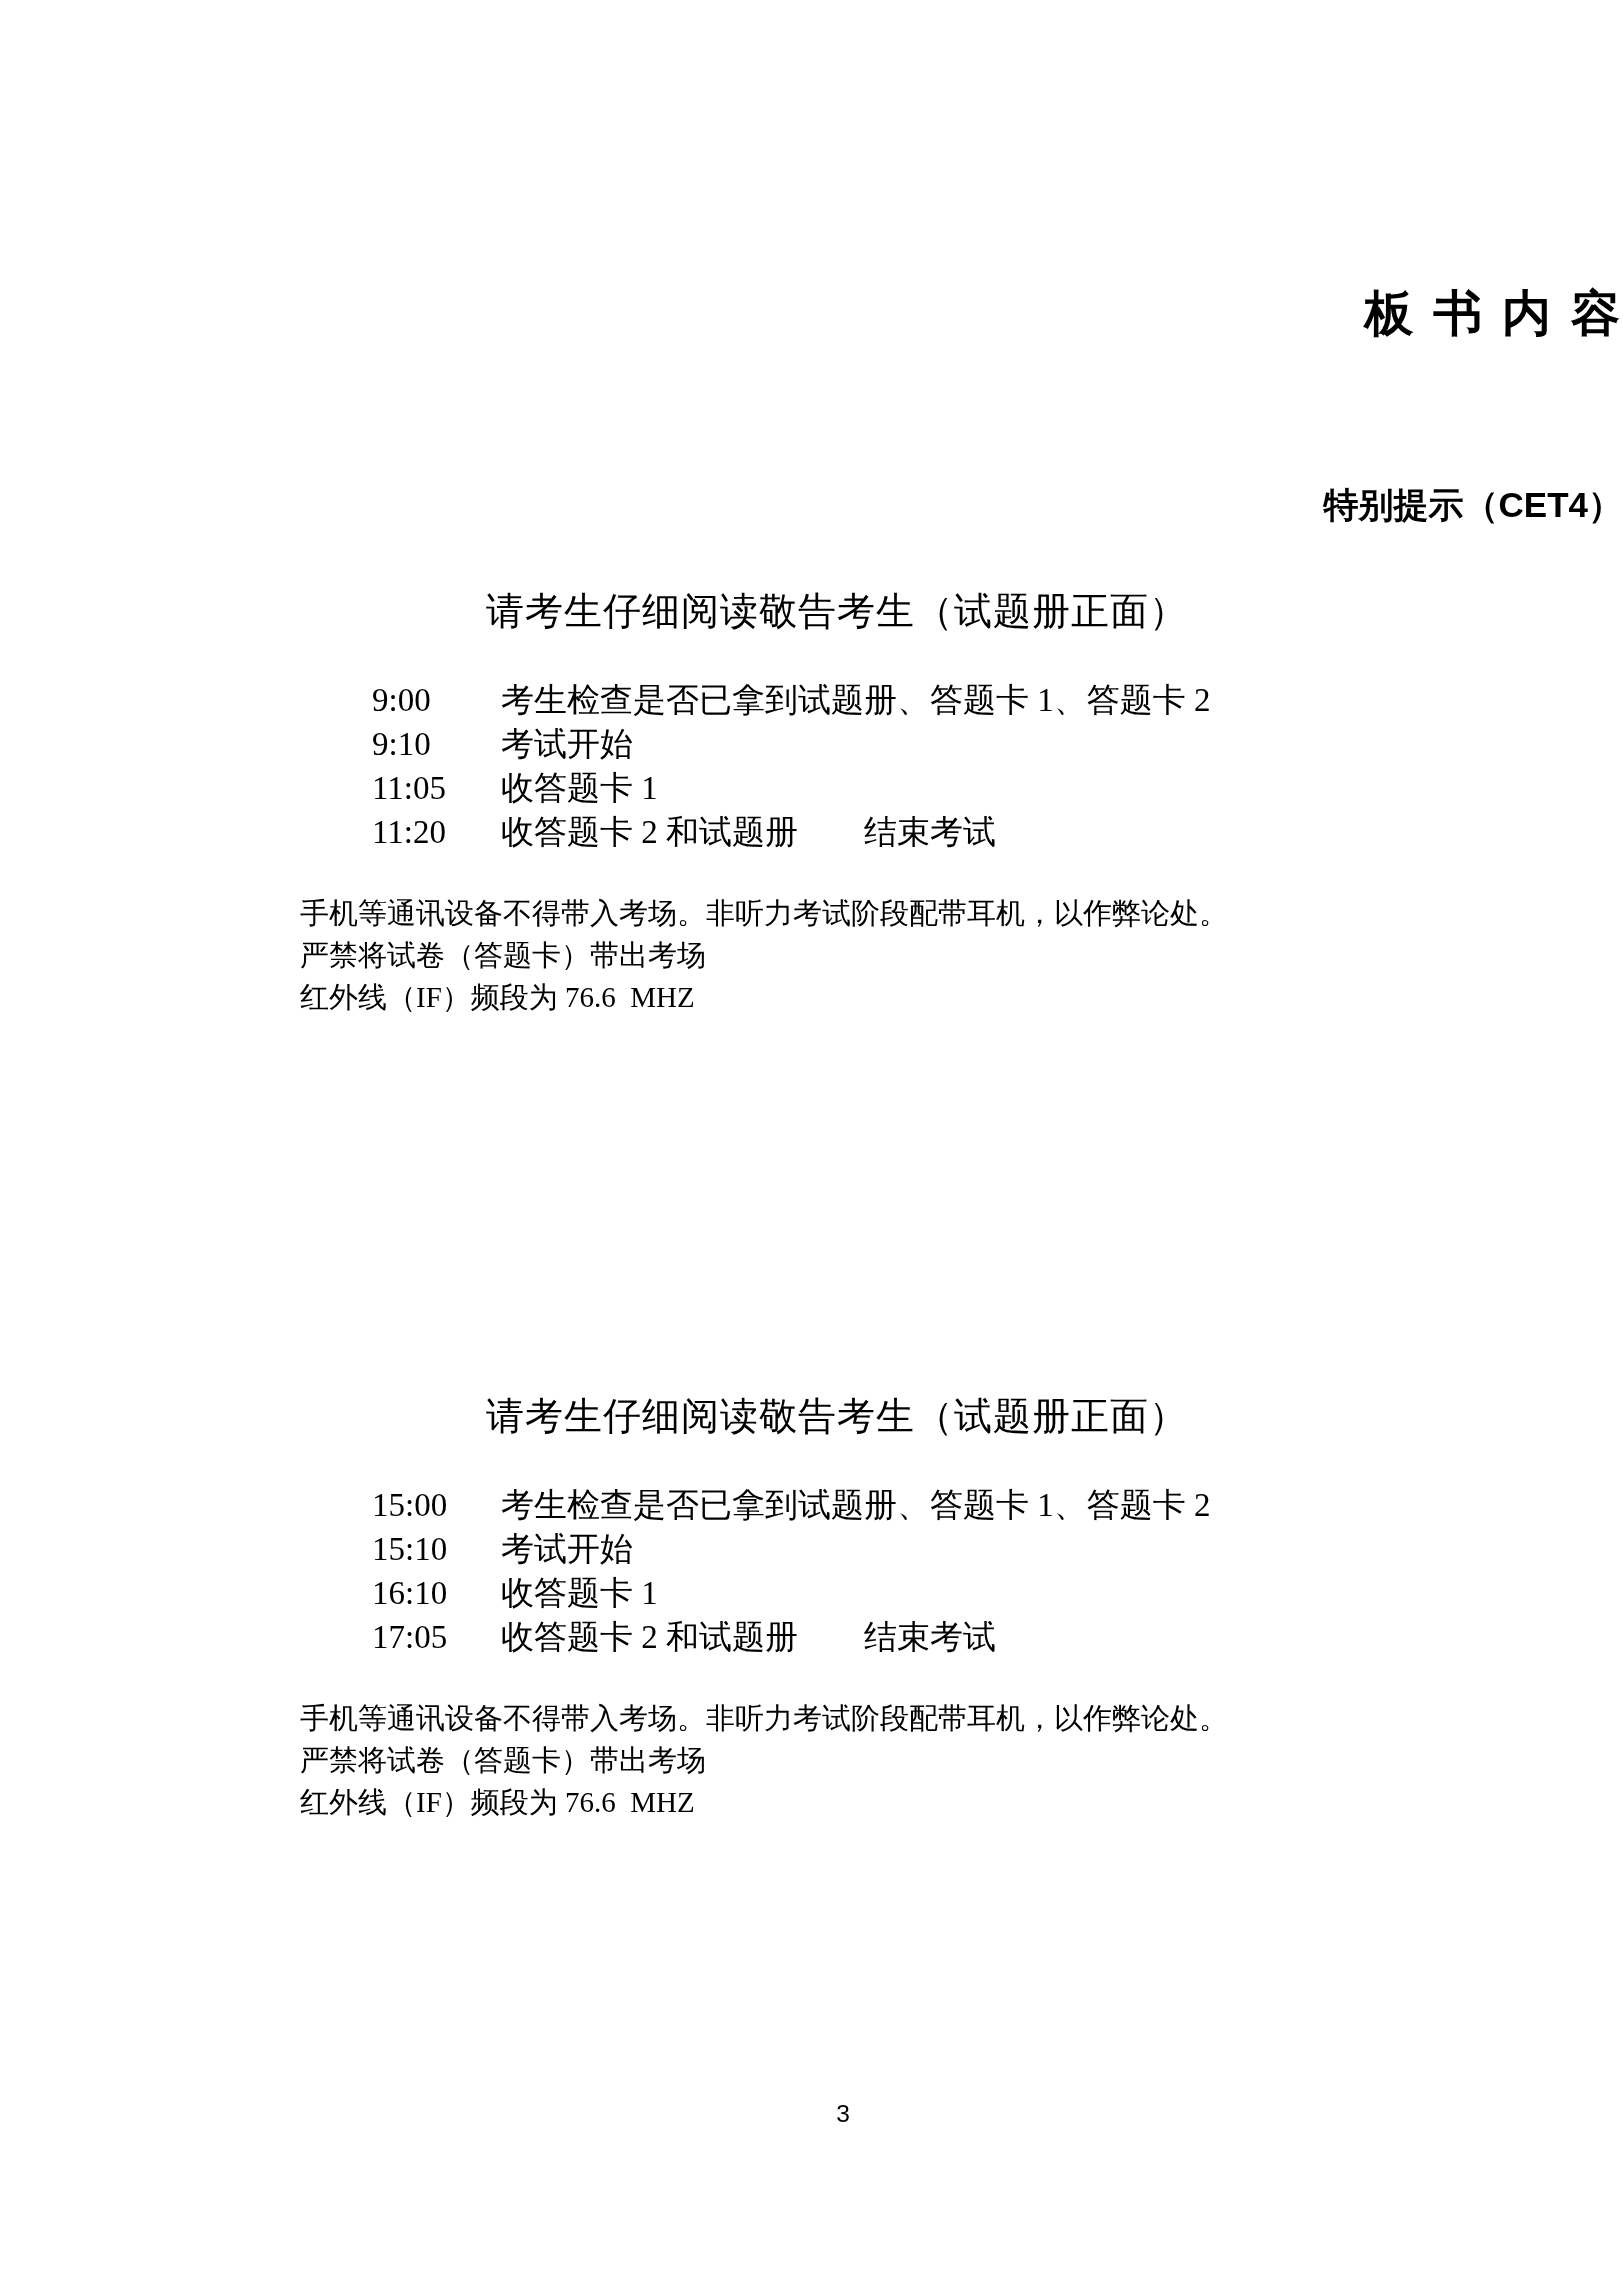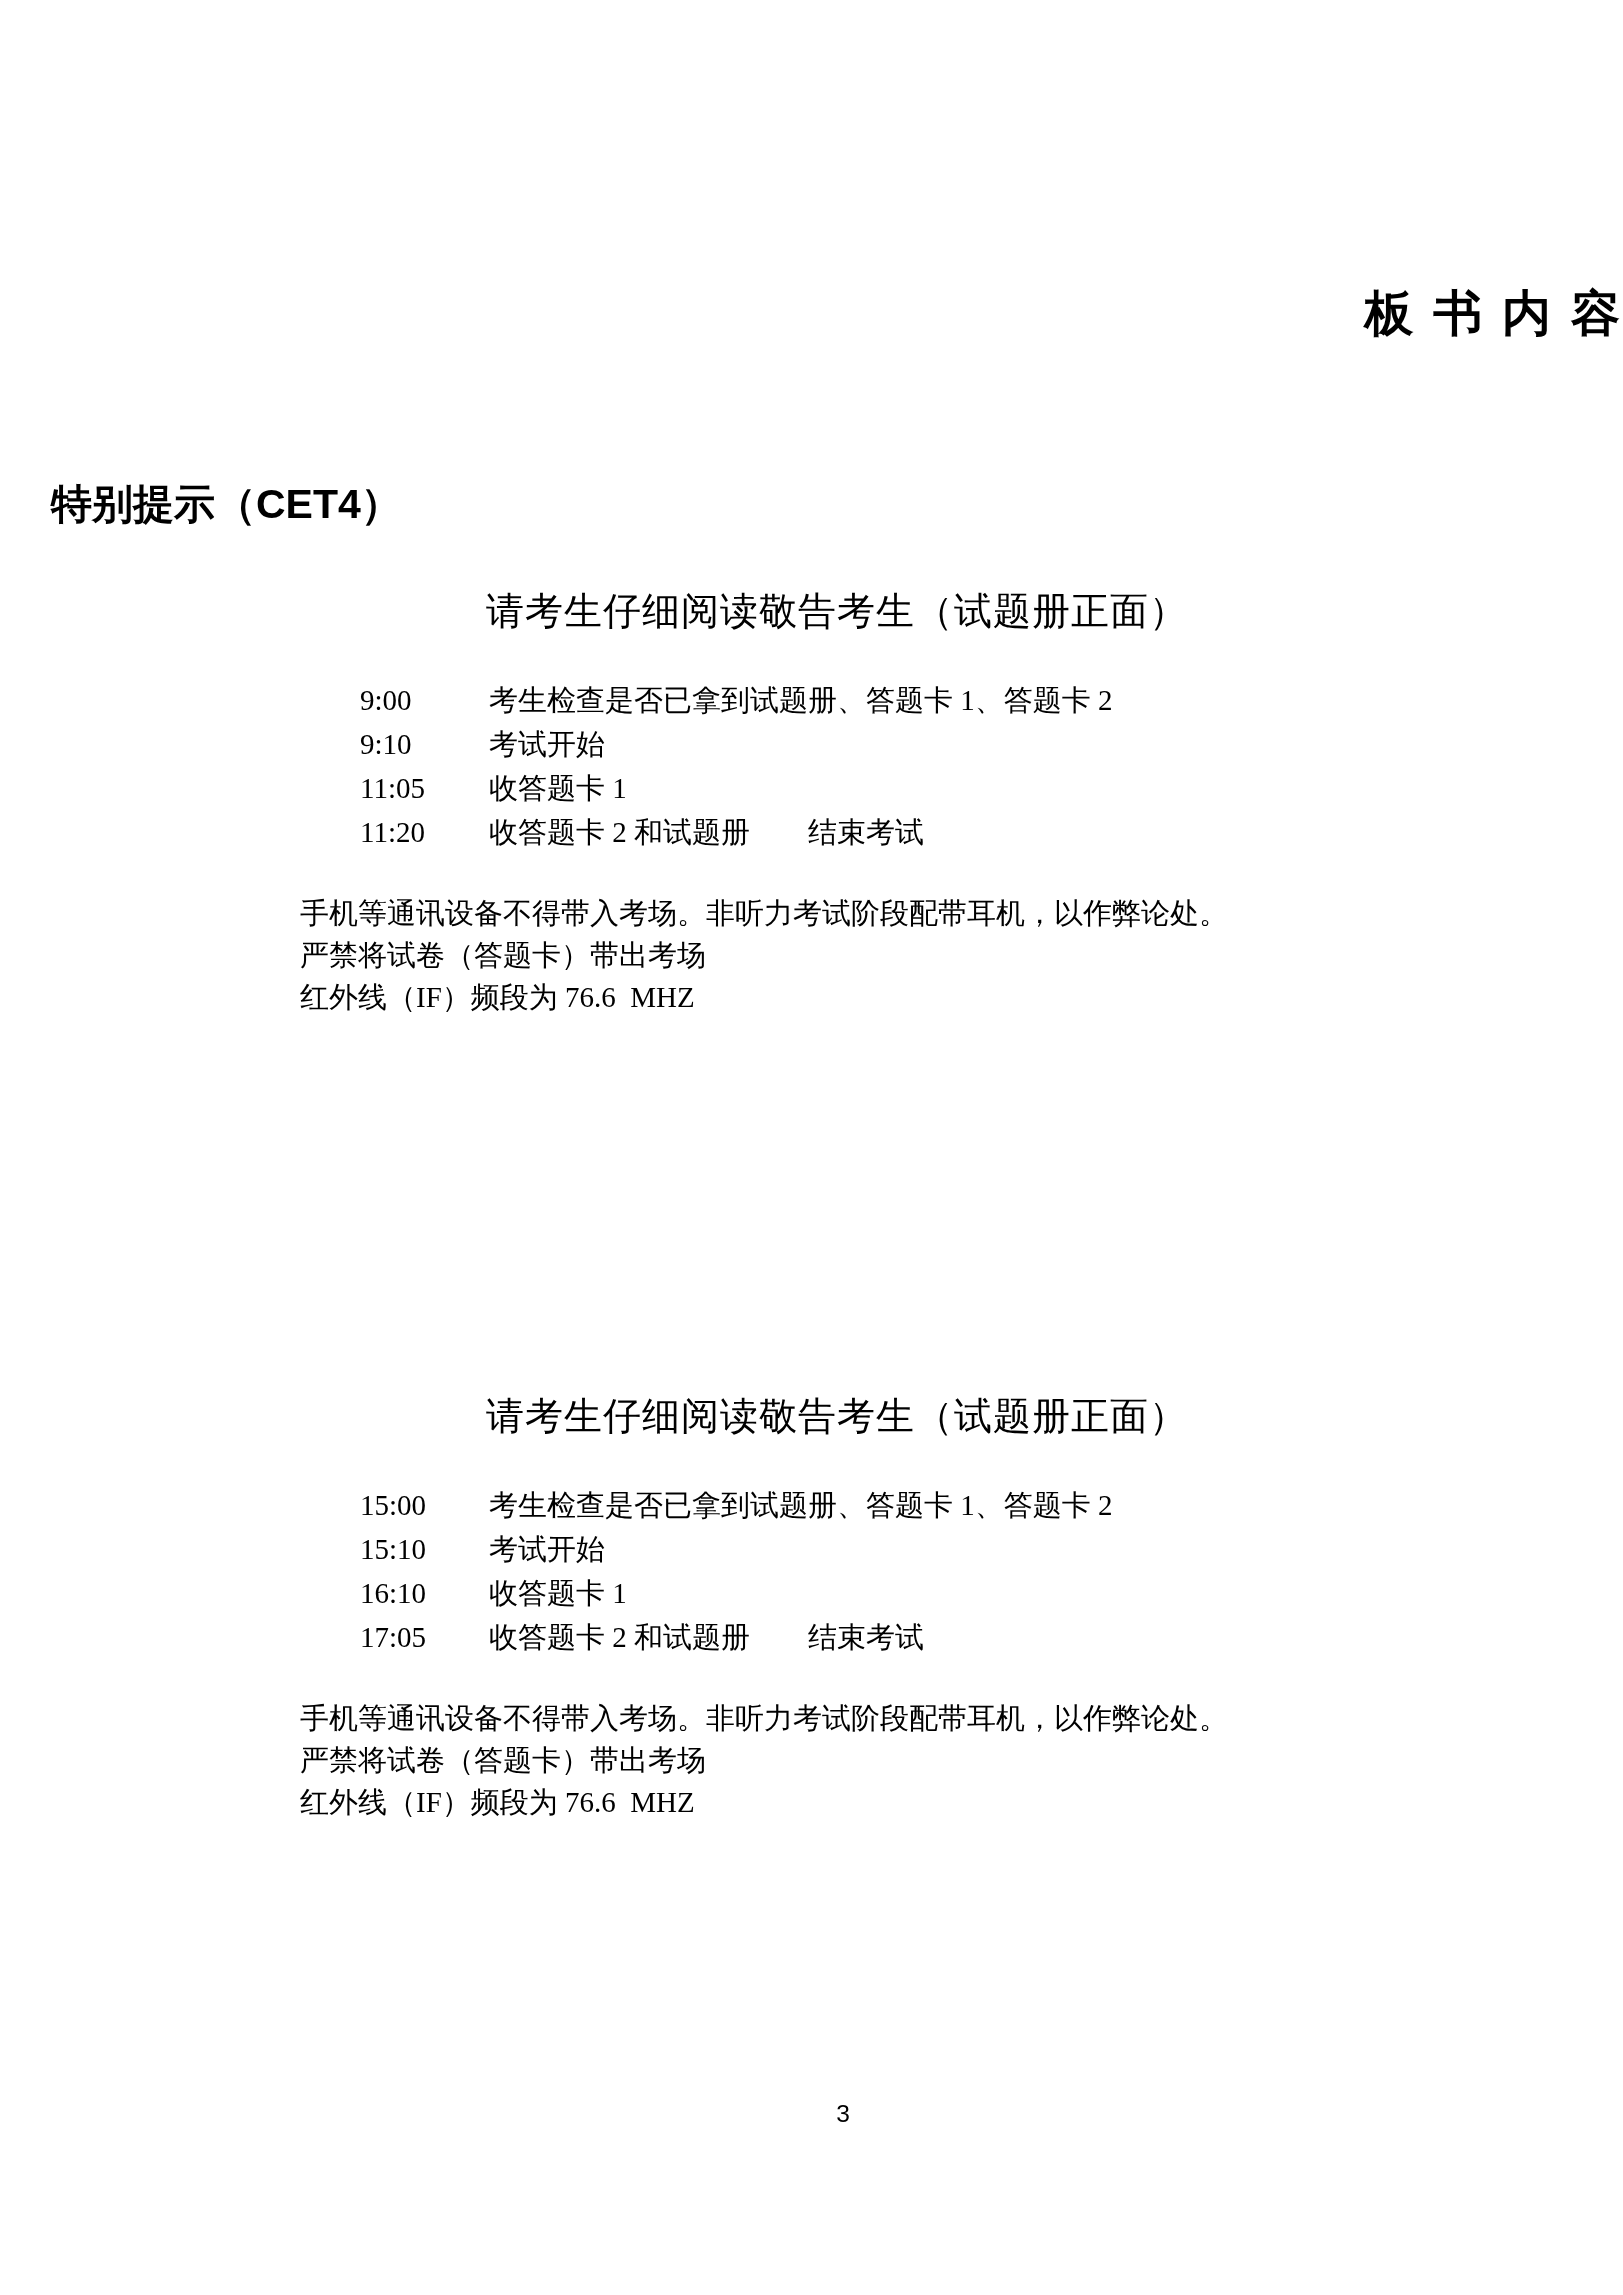--- a/index.html
+++ b/index.html
@@ -35,24 +35,24 @@
     width: 1623px;
     height: 588px;
   }
   .section-cet4 { top: 487px; }
   .section-cet6 { top: 1292px; }
   .section-heading {
     position: absolute;
     top: 0;
     left: 51px;
     width: 1572px;
-    text-align: left;
+    text-align: right;
     font-family: "Liberation Sans", sans-serif;
     font-weight: bold;
-    font-size: 41px;
+    font-size: 35px;
     line-height: 35px;
   }
   .section-subtitle {
     position: absolute;
     top: 105px;
     left: 51px;
     width: 1572px;
     text-align: center;
     font-family: "Liberation Serif", serif;
     font-size: 38px;
@@ -61,21 +61,22 @@
   }
   .schedule {
     position: absolute;
     top: 191px;
     left: 360px;
   }
   .schedule-row {
     display: flex;
     height: 44px;
     line-height: 44px;
-    font-size: 29px;
+    font-size: 33px;
+    margin-left: 12px;
   }
   .schedule-time {
     width: 129px;
     flex: 0 0 129px;
   }
   .schedule-activity {
     white-space: pre-wrap;
   }
   .notes {
     position: absolute;

